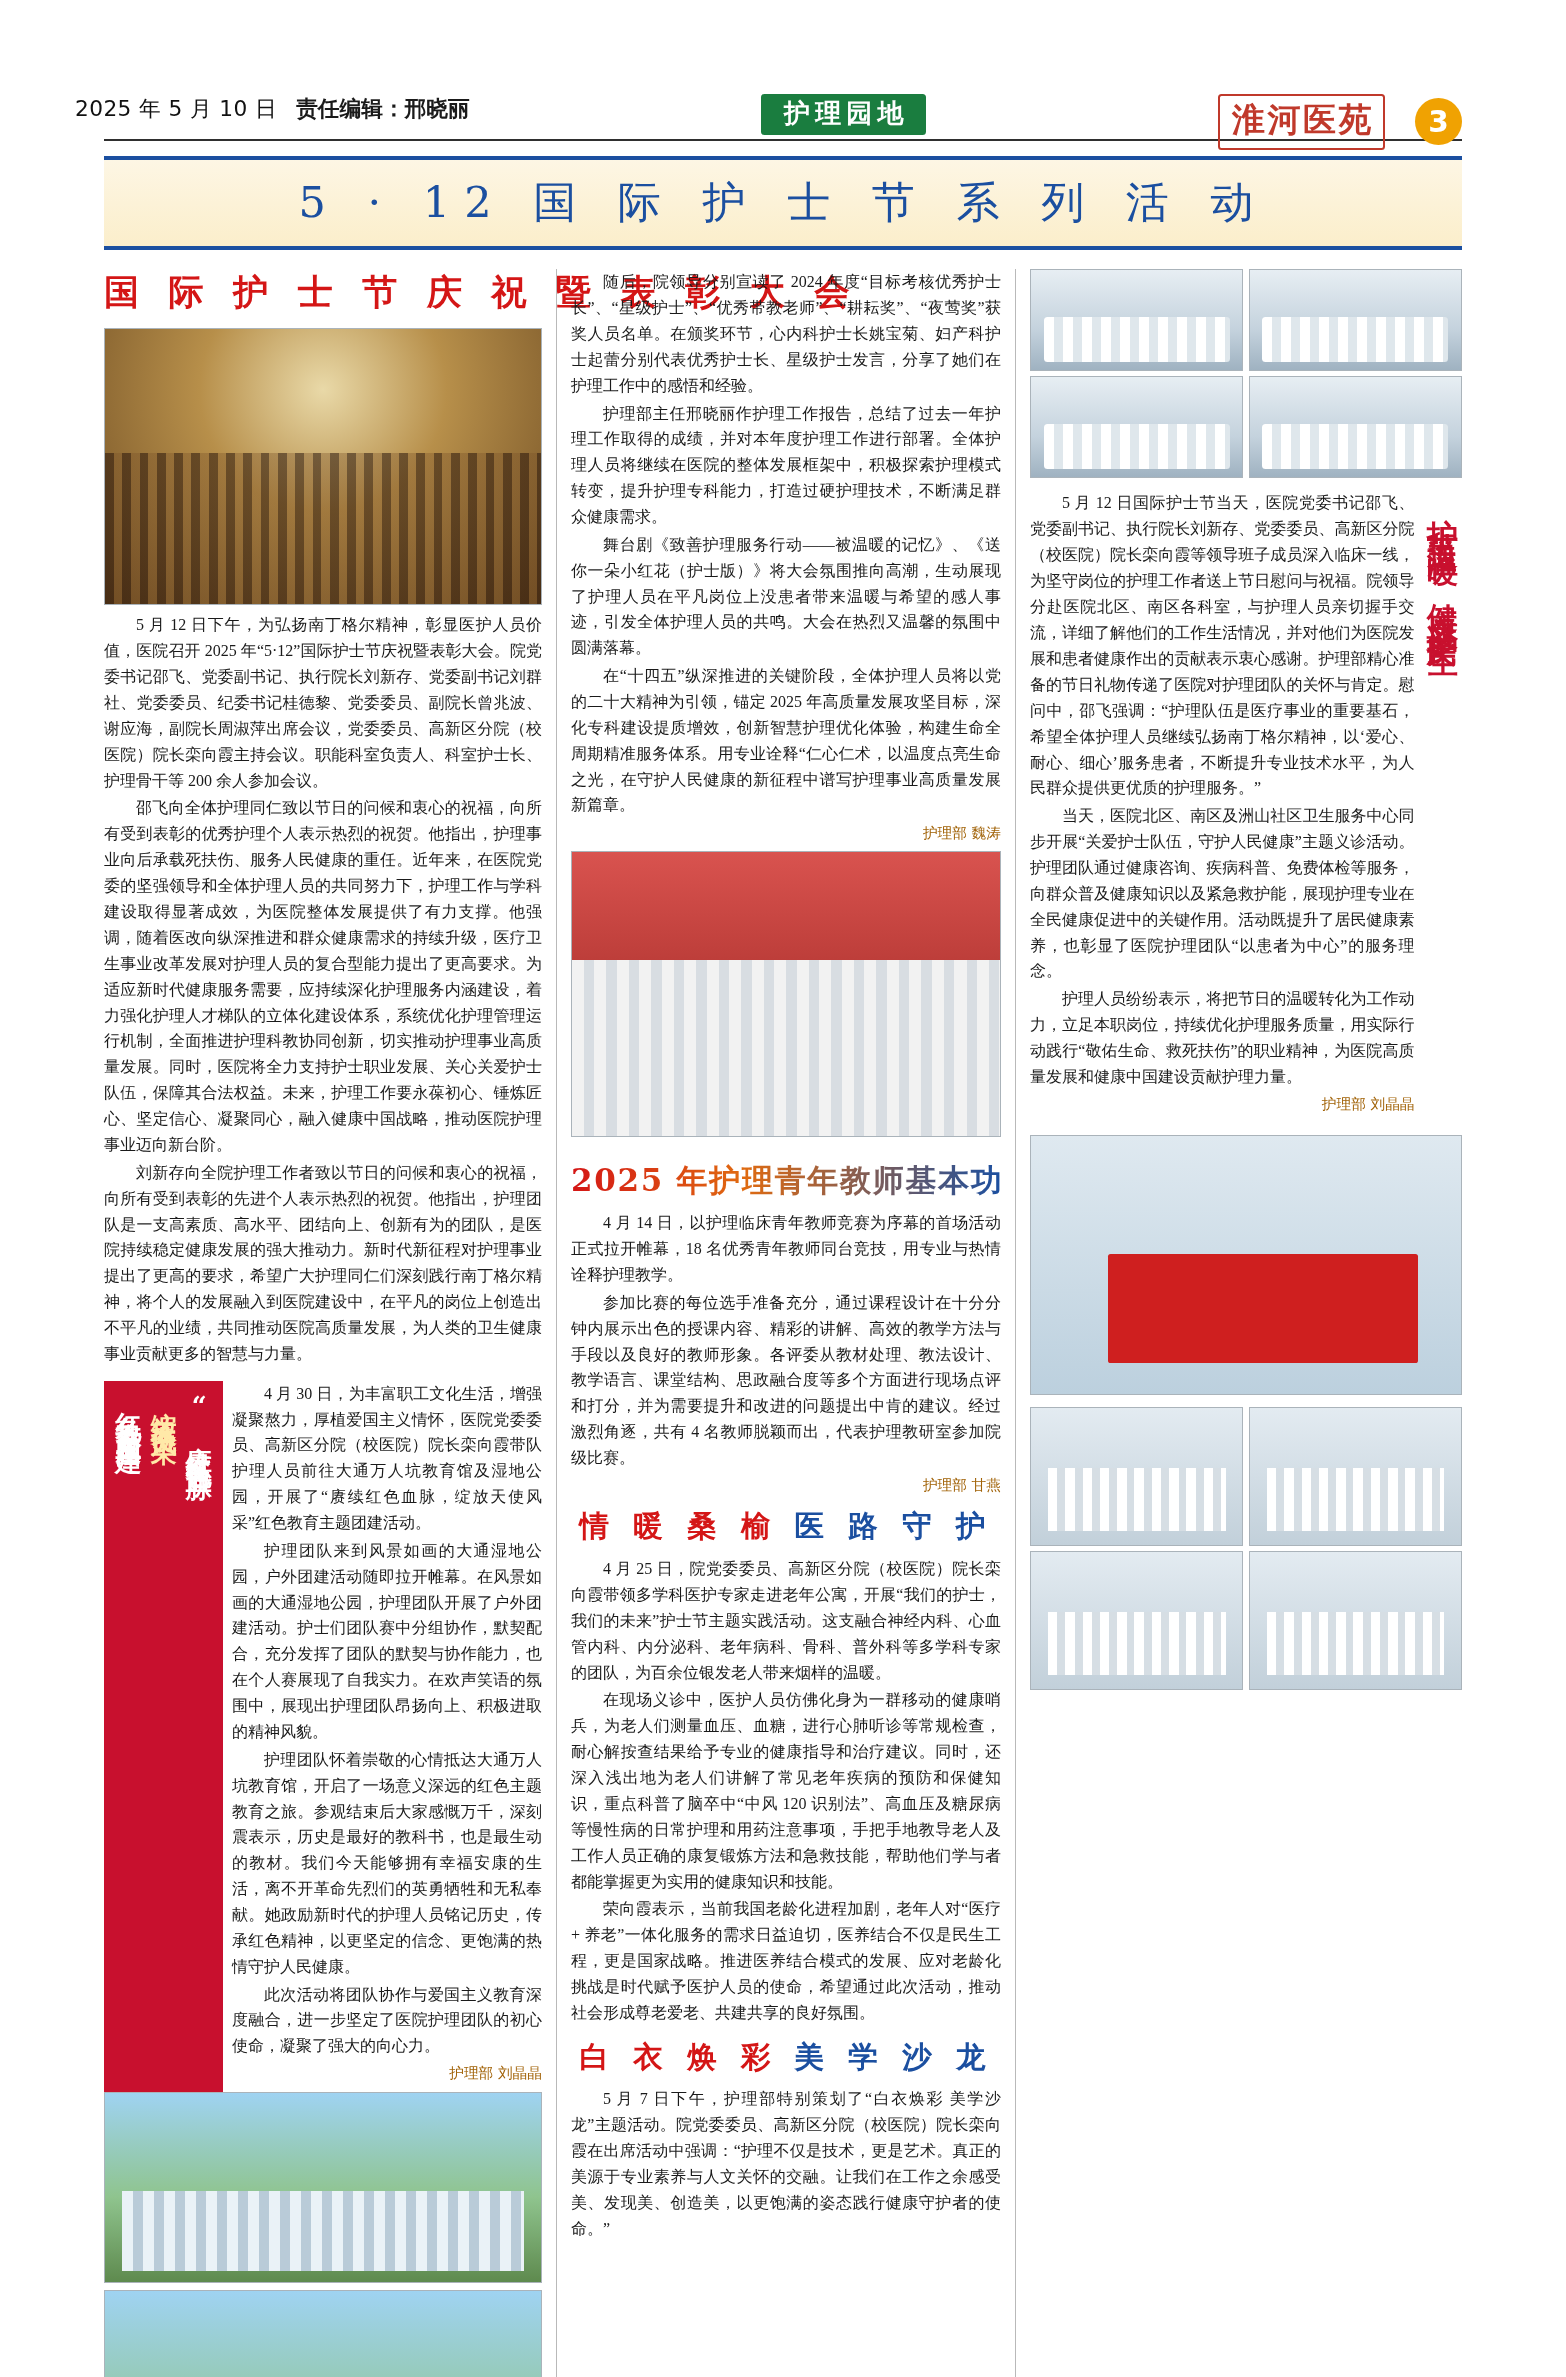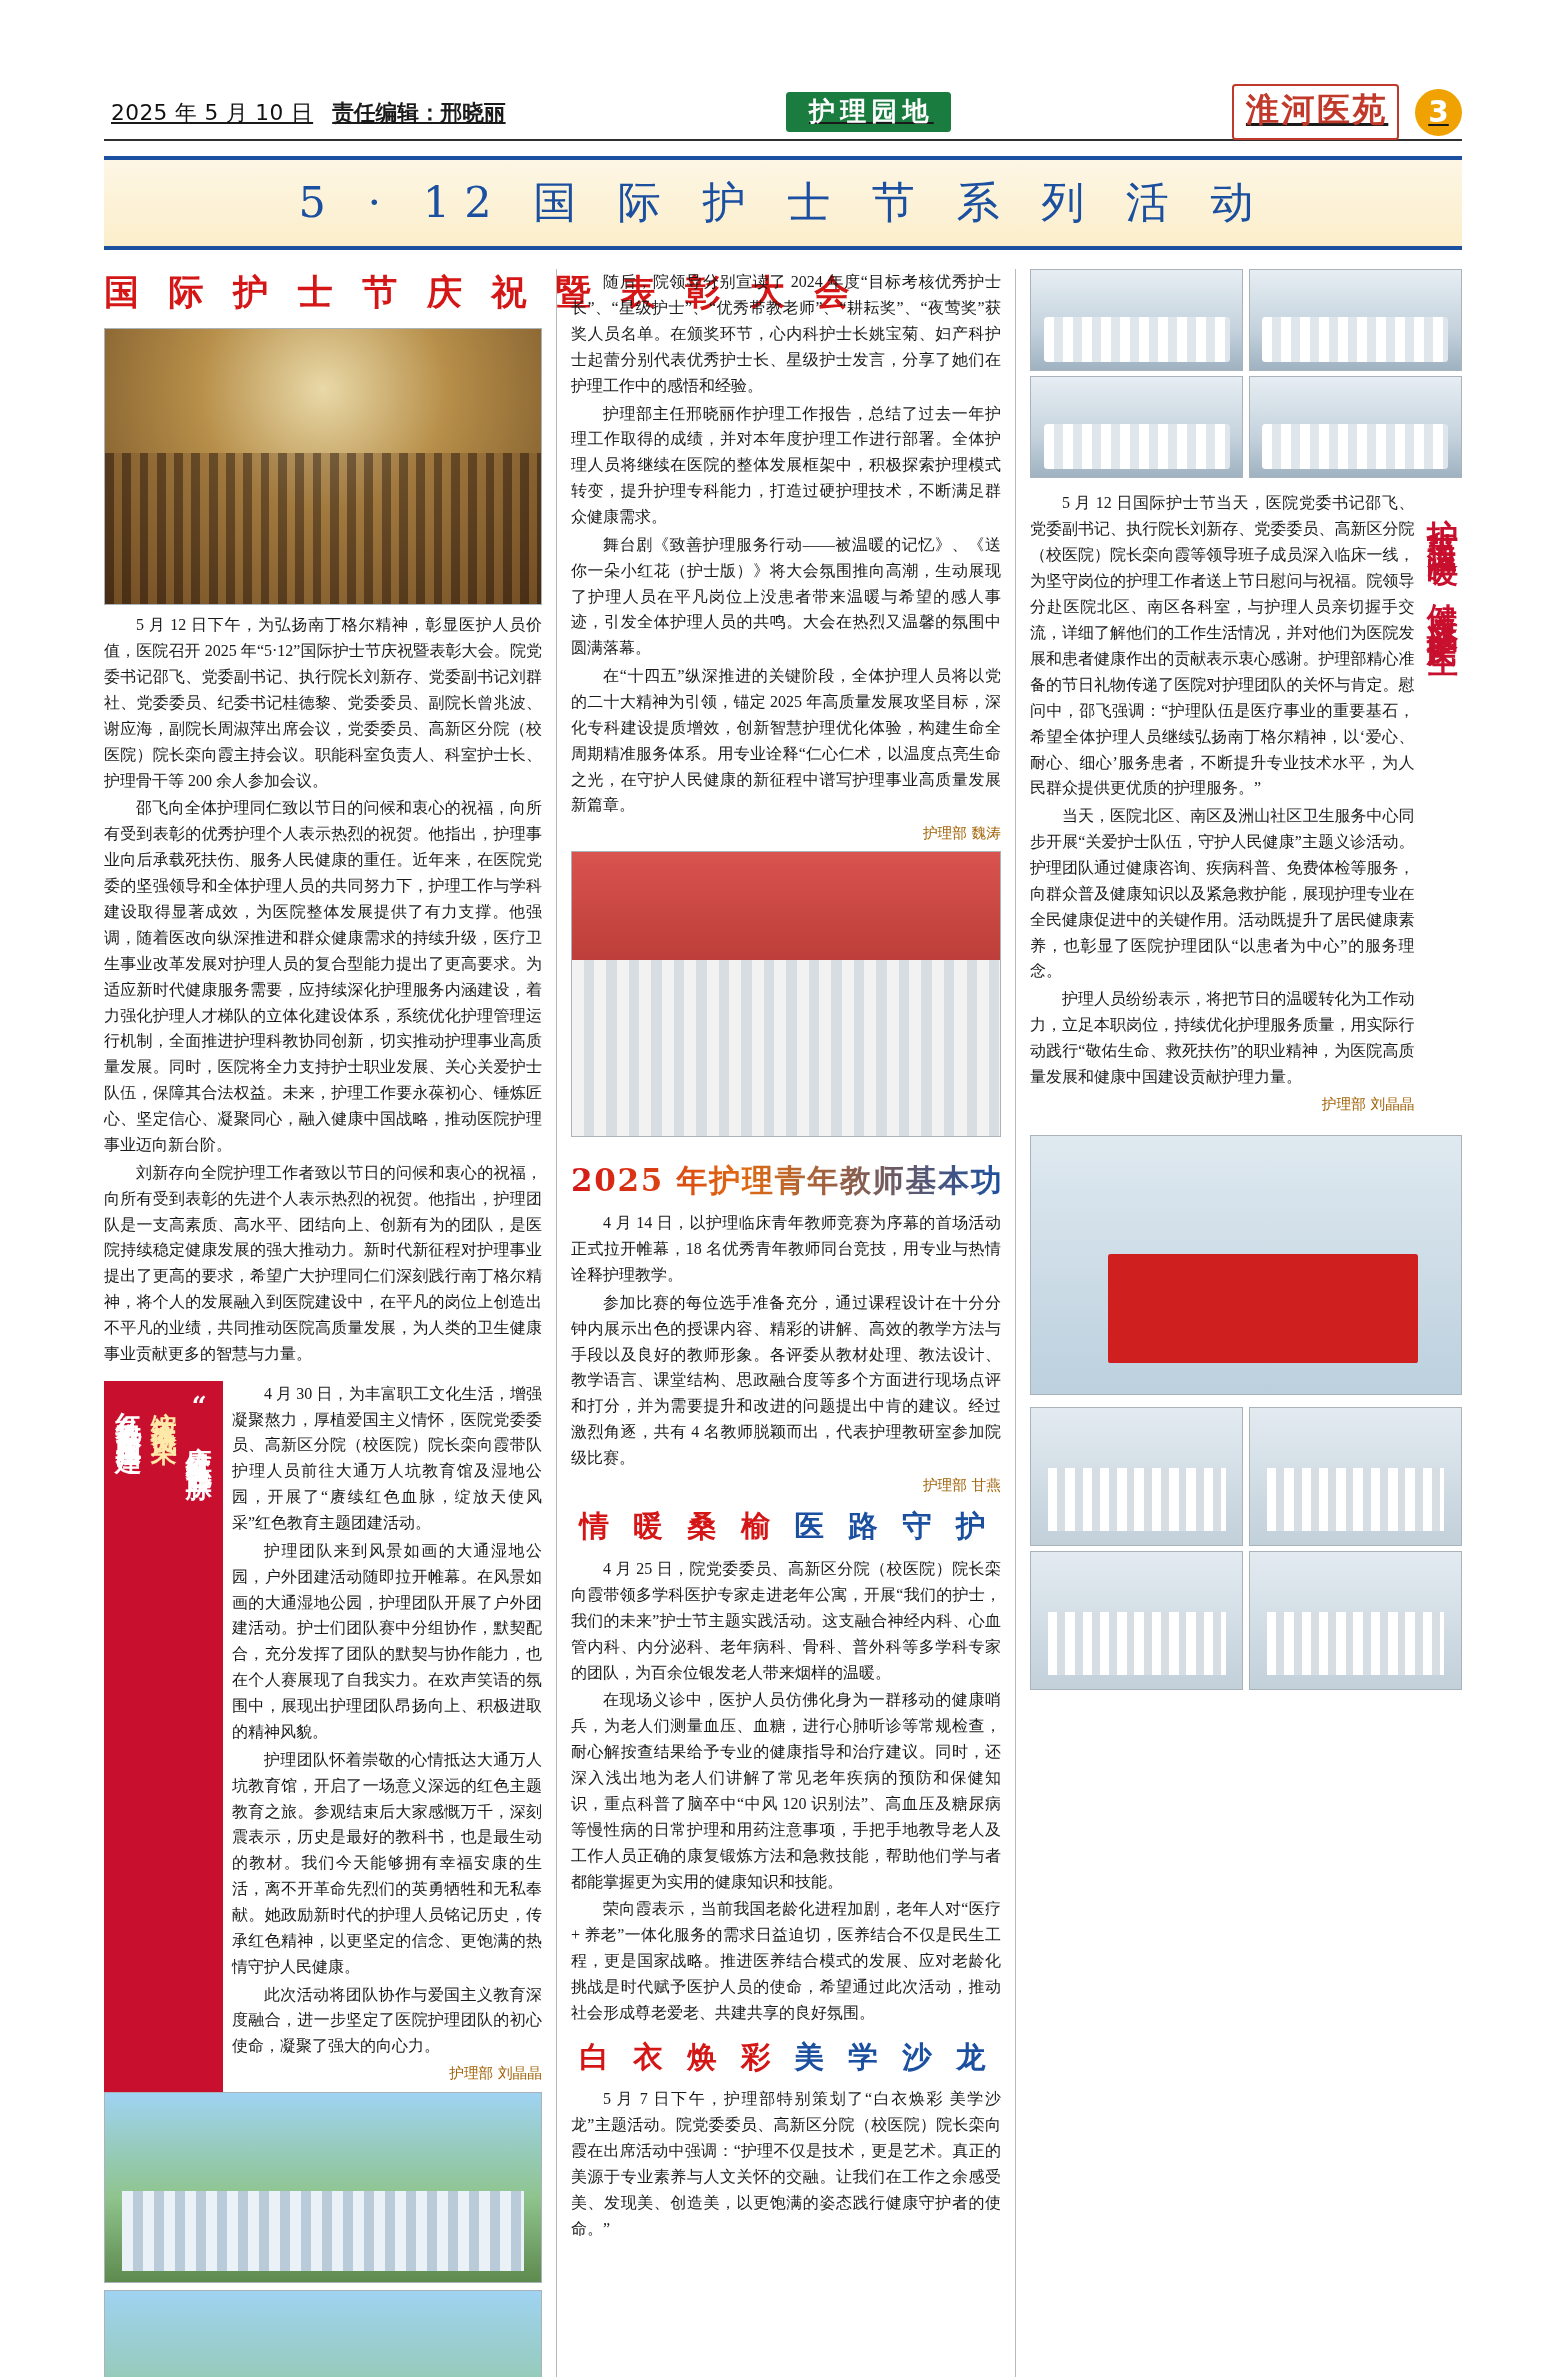--- a/index.html
+++ b/index.html
@@ -16,24 +16,23 @@
   .page {
     width: 1566px;
     height: 2377px;
     padding: 0;
     position: relative;
   }
 
   
   .masthead {
     display: flex;
-    align-items: center;
-    padding: 94px 104px 0 111px;
+    align-items: flex-start;
+    padding: 94px 104px 0 75px;
     height: 130px;
-    text-decoration: underline;
   }
   .mh-date {
     font-size: 21.7px;
     letter-spacing: 0.4px;
     color: #111;
     white-space: nowrap;
   }
   .mh-editor {
     font-size: 21.7px;
     font-weight: bold;
@@ -52,21 +51,21 @@
     font-size: 26px;
     font-weight: bold;
     letter-spacing: 5.2px;
     padding: 5.2px 17.3px 7px 22.5px;
     border-radius: 3.5px;
     line-height: 1.1;
   }
   .mh-right {
     display: flex;
     align-items: center;
-    gap: 16px;
+    gap: 30px;
   }
   .mh-logo {
     font-size: 33px;
     font-weight: bold;
     color: #c0392b;
     letter-spacing: 2.6px;
     border: 2.6px solid #c0392b;
     padding: 1.7px 8.7px 5.2px 12px;
     border-radius: 3.5px;
     font-family: "DejaVu Serif", "Liberation Serif", serif;

